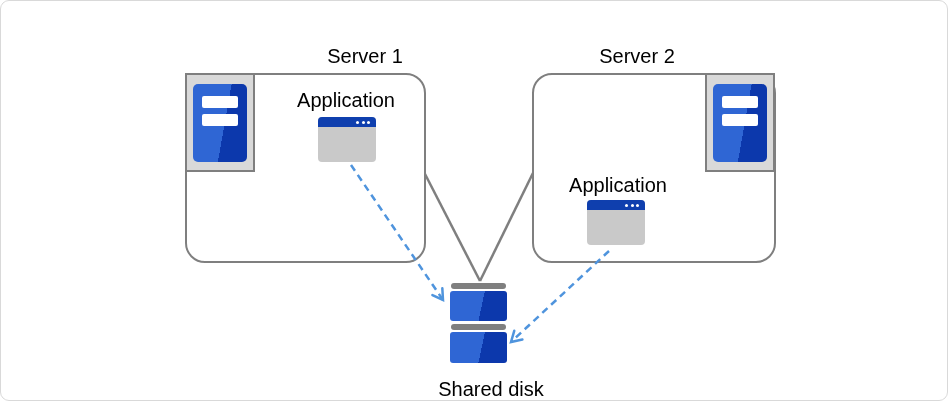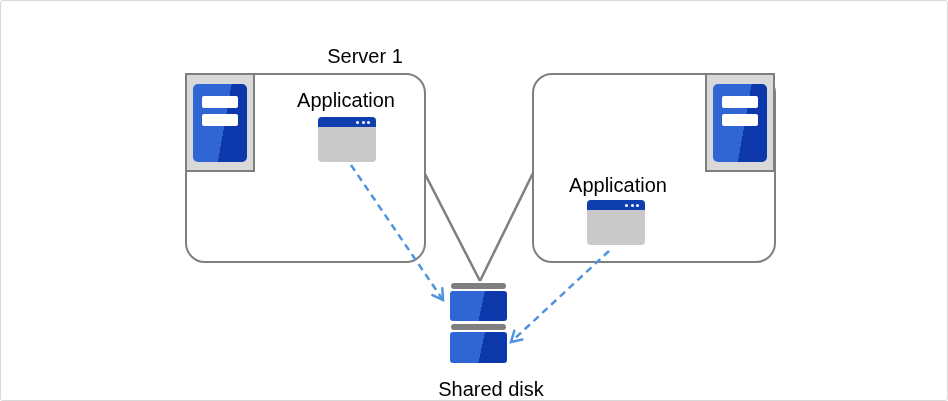--- a/index.html
+++ b/index.html
@@ -3,21 +3,21 @@
 <meta charset="utf-8">
 <style>
   html, body { margin: 0; padding: 0; background: #ffffff; }
   body { font-family: "Liberation Sans", "DejaVu Sans", sans-serif; }
 
   .canvas {
     position: relative;
     width: 946px;
     height: 399px;
     border: 1px solid var(--canvas-border, #d9d9d9);
-    border-radius: 3px;
+    border-radius: 9px;
     background: #ffffff;
     overflow: hidden;
   }
 
   
   .connector-layer {
     position: absolute;
     left: 0; top: 0;
     width: 946px; height: 399px;
     z-index: 2;
@@ -165,20 +165,21 @@
         <path class="arrowhead" d="M -10 -6 L 0 0 L -10 6"></path>
       </marker>
     </defs>
     <line class="link-solid" x1="424" y1="173" x2="479" y2="280"></line>
     <line class="link-solid" x1="532" y1="172" x2="479" y2="280"></line>
     <line class="link-dashed" x1="350" y1="164" x2="442" y2="299" marker-end="url(#openArrow)"></line>
     <line class="link-dashed" x1="608" y1="250" x2="510" y2="341" marker-end="url(#openArrow)"></line>
   </svg>
 
   <div class="lbl" style="left:264px; top:44px">Server 1</div>
+  <div class="lbl" style="left:536px; top:44px">Server 2</div>
 
   <div class="icon-frame f1">
     <div class="server-tower">
       <div class="drive-slot slot-a"></div>
       <div class="drive-slot slot-b"></div>
     </div>
   </div>
   <div class="icon-frame f2">
     <div class="server-tower">
       <div class="drive-slot slot-a"></div>

